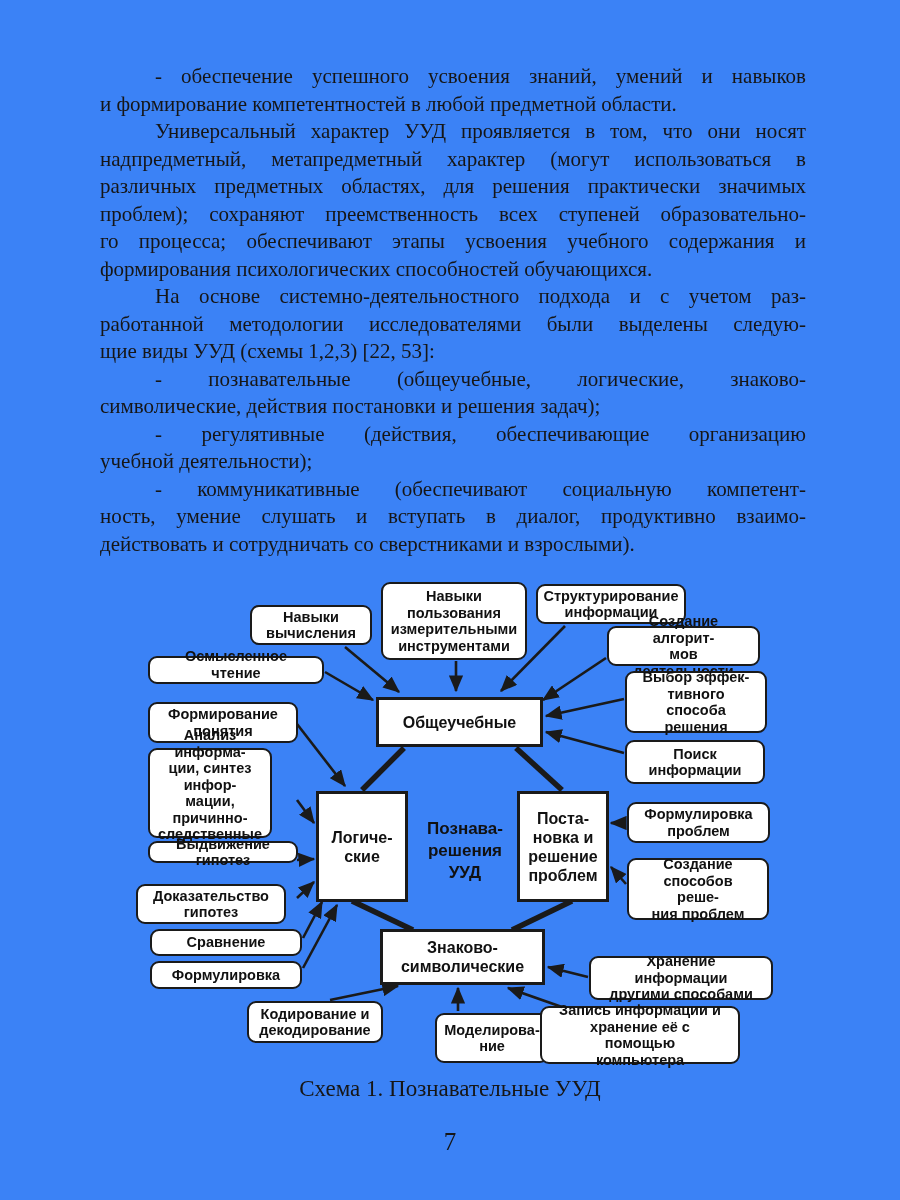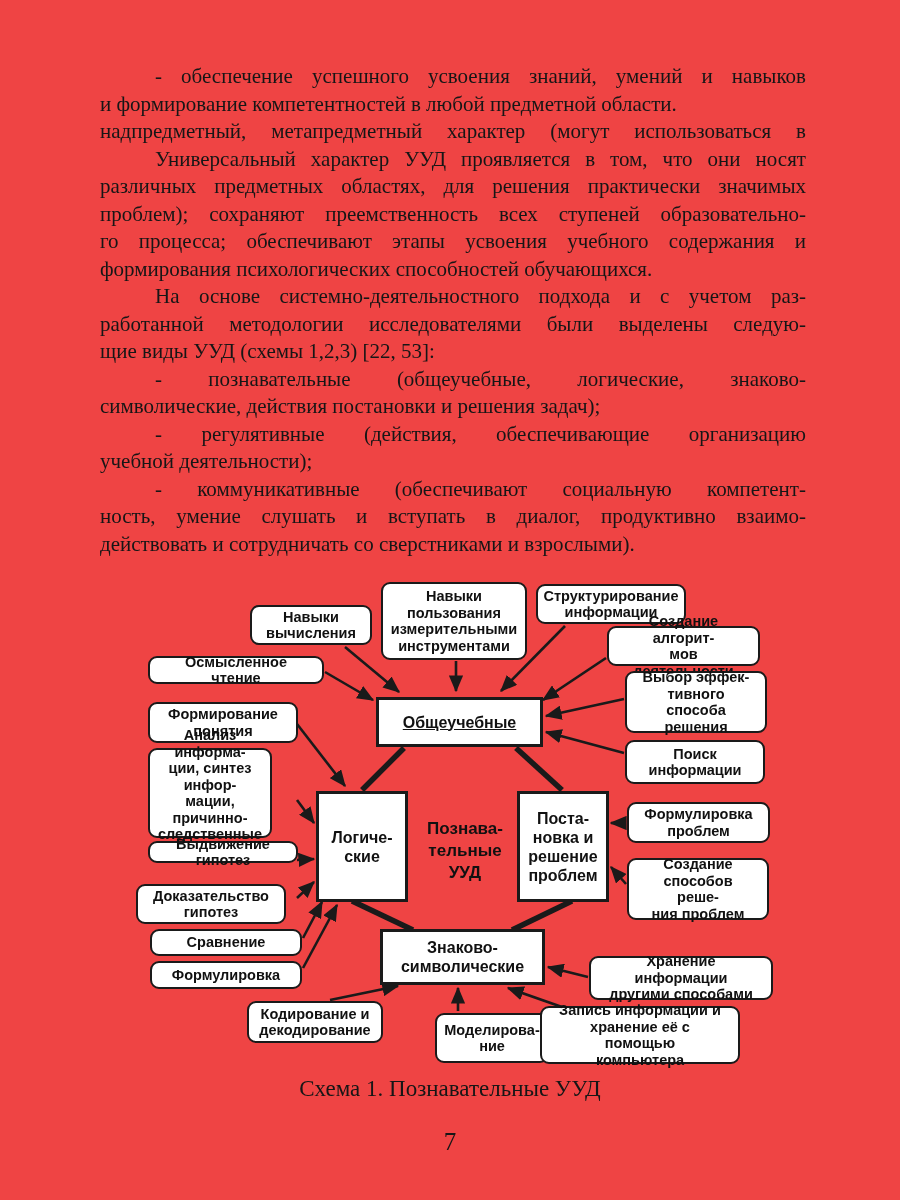--- a/index.html
+++ b/index.html
@@ -1,19 +1,19 @@
 <!DOCTYPE html>
 <html lang="ru"><head>
 <meta charset="utf-8">
 <style>
   html,body{margin:0;padding:0;}
   .page{
     position:relative;
     width:900px;height:1200px;
-    background:#ef4444;
+    background:#3b82f6;
     overflow:hidden;
     font-family:"Liberation Serif",serif;
     color:#161616;
   }
   
   .text-block{
     position:absolute;
     left:100px;top:64px;width:706px;
     font-size:21px;
   }
@@ -67,22 +67,22 @@
   }
 </style>
 </head>
 <body>
 
 <div class="page">
 
   <div class="text-block" id="text-block">
       <div class="tline indent">- обеспечение успешного усвоения знаний, умений и навыков</div>
       <div class="tline last">и формирование компетентностей в любой предметной области.</div>
+      <div class="tline indent">Универсальный характер УУД проявляется в том, что они носят</div>
       <div class="tline">надпредметный, метапредметный характер (могут использоваться в</div>
-      <div class="tline indent">Универсальный характер УУД проявляется в том, что они носят</div>
       <div class="tline">различных предметных областях, для решения практически значимых</div>
       <div class="tline">проблем); сохраняют преемственность всех ступеней образовательно-</div>
       <div class="tline">го процесса; обеспечивают этапы усвоения учебного содержания и</div>
       <div class="tline last">формирования психологических способностей обучающихся.</div>
       <div class="tline indent">На основе системно-деятельностного подхода и с учетом раз-</div>
       <div class="tline">работанной методологии исследователями были выделены следую-</div>
       <div class="tline last">щие виды УУД (схемы 1,2,3) [22, 53]:</div>
       <div class="tline indent">- познавательные (общеучебные, логические, знаково-</div>
       <div class="tline last">символические, действия постановки и решения задач);</div>
       <div class="tline indent">- регулятивные (действия, обеспечивающие организацию</div>
@@ -134,21 +134,21 @@
 инструментами</span>
       </div>
       <div class="box satellite" style="left: 536px; top: 584px; width: 150px; height: 40px;">
         <span>Структурирование
 информации</span>
       </div>
       <div class="box satellite" style="left: 607px; top: 626px; width: 153px; height: 40px;">
         <span>Создание алгорит-
 мов деятельности</span>
       </div>
-      <div class="box satellite" style="left: 148px; top: 656px; width: 176px; height: 28px;">
+      <div class="box satellite" style="left: 148px; top: 656px; width: 176px; height: 28px; align-items: flex-end;">
         <span>Осмысленное чтение</span>
       </div>
       <div class="box satellite" style="left: 625px; top: 671px; width: 142px; height: 62px;">
         <span>Выбор эффек-
 тивного способа
 решения</span>
       </div>
       <div class="box satellite" style="left: 625px; top: 740px; width: 140px; height: 44px;">
         <span>Поиск
 информации</span>
@@ -197,40 +197,40 @@
       </div>
       <div class="box satellite" style="left: 627px; top: 802px; width: 143px; height: 41px;">
         <span>Формулировка
 проблем</span>
       </div>
       <div class="box satellite" style="left: 627px; top: 858px; width: 142px; height: 62px;">
         <span>Создание
 способов реше-
 ния проблем</span>
       </div>
-      <div class="box category" style="left: 376px; top: 697px; width: 167px; height: 50px; text-decoration: underline;">
+      <div class="box category" style="left: 376px; top: 697px; width: 167px; height: 50px;">
         <span>Общеучебные</span>
       </div>
       <div class="box category" style="left: 316px; top: 791px; width: 92px; height: 111px;">
         <span>Логиче-
 ские</span>
       </div>
       <div class="box category" style="left: 517px; top: 791px; width: 92px; height: 111px;">
         <span>Поста-
 новка и
 решение
 проблем</span>
       </div>
       <div class="box category" style="left: 380px; top: 929px; width: 165px; height: 56px;">
         <span>Знаково-
 символические</span>
       </div>
       <div class="box label" style="left: 418px; top: 816px; width: 94px; height: 70px;">
         <span>Познава-
-тельные
+решения
 УУД</span>
       </div>
     </div>
 
   <div class="caption">Схема 1. Познавательные УУД</div>
 
   <div class="page-number">7</div>
 
 </div>
 

